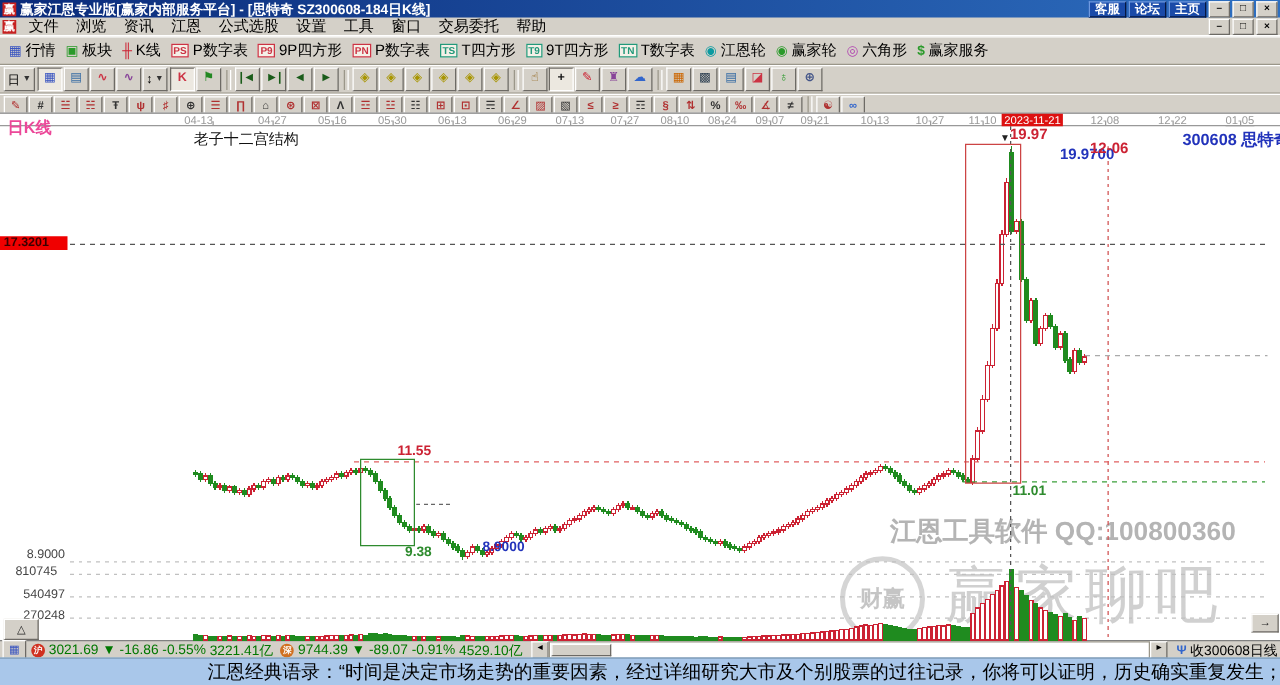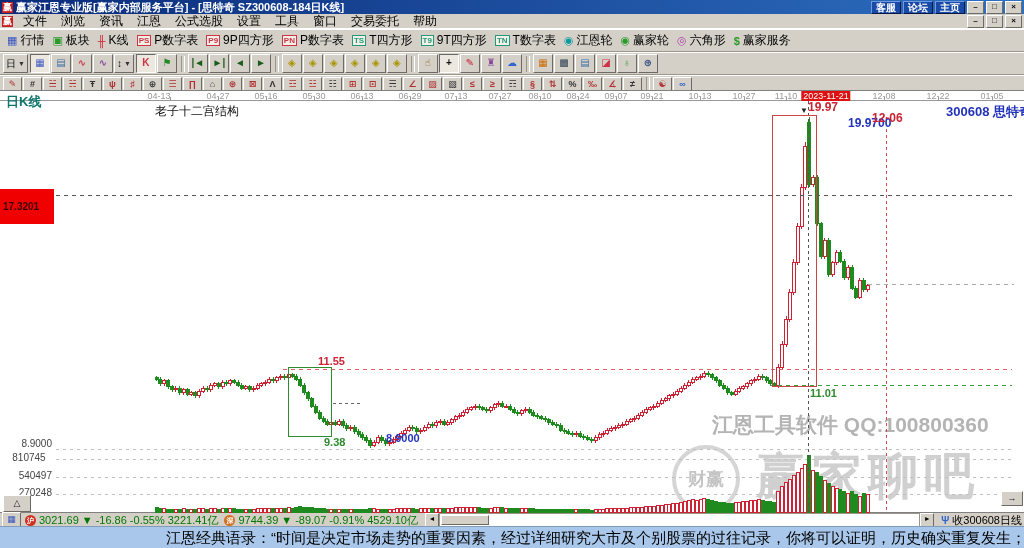--- a/index.html
+++ b/index.html
@@ -226,21 +226,21 @@
     <span class="sqbtn small" style="color: rgb(176, 48, 48);">∡</span>
     <span class="sqbtn small" style="color: rgb(51, 51, 51);">≠</span>
     <span class="tsep"></span>
     <span class="sqbtn small" style="color: rgb(176, 48, 48);">☯</span>
     <span class="sqbtn small" style="color: rgb(51, 102, 204);">∞</span>
   </div>
 
 <div id="chart">
 
   <div class="wm" style="left:712px;top:320px;font-size:21px;color:#b4b4b4;font-weight:bold;">江恩工具软件  QQ:100800360</div>
-  <div class="wm" style="left:756px;top:352px;font-size:50px;color:rgba(150,150,150,.45);font-weight:bold;letter-spacing:6px;">赢家聊吧</div>
+  <div class="wm" style="left:756px;top:352px;font-size:50px;color:rgba(150,150,150,.45);font-weight:normal;letter-spacing:6px;">赢家聊吧</div>
   <div class="wm" style="left:672px;top:354px;width:60px;height:60px;border:4px solid rgba(150,150,150,.4);border-radius:50%;
               font-size:18px;color:rgba(150,150,150,.55);display:flex;align-items:center;justify-content:center;font-weight:bold;">财赢</div>
 
   <div class="axisline"></div>
   <div id="dateaxis">
       <span class="axis-date" style="left: 159px;">04-13</span>
       <span class="tick" style="left: 170px;"></span>
       <span class="axis-date" style="left: 218px;">04-27</span>
       <span class="tick" style="left: 218px;"></span>
       <span class="axis-date" style="left: 266px;">05-16</span>
@@ -848,27 +848,27 @@
   <div class="dash-v" style="left:808px;top:10px;height:411px;background:repeating-linear-gradient(180deg,#555 0 3px,transparent 3px 6px);"></div>
   <div class="dash-v" style="left:886px;top:26px;height:395px;background:repeating-linear-gradient(180deg,#d05050 0 3px,transparent 3px 6px);"></div>
   <div class="dash-h" style="left:283px;top:278px;width:729px;background:repeating-linear-gradient(90deg,#e06060 0 4px,transparent 4px 8px);"></div>
   <div class="dash-h" style="left:770px;top:294px;width:242px;background:repeating-linear-gradient(90deg,#3aa03a 0 4px,transparent 4px 8px);"></div>
   <div class="dash-h" style="left:868px;top:193px;width:146px;background:repeating-linear-gradient(90deg,#aaa 0 4px,transparent 4px 8px);"></div>
   <div class="dash-h" style="left:333px;top:312px;width:30px;background:repeating-linear-gradient(90deg,#666 0 3px,transparent 3px 6px);"></div>
 
   <div class="drawbox" style="left:288px;top:276px;width:42px;height:68px;border:1px solid #2e8b2e;"></div>
   <div class="drawbox" style="left:772px;top:24px;width:43px;height:270px;border:1px solid #cc4444;"></div>
 
-  <div class="lbl" style="left:6px;top:2px;color:#0f766e;font-weight:bold;font-size:13px;">日K线</div>
+  <div class="lbl" style="left:6px;top:2px;color:#ec4899;font-weight:bold;font-size:13px;">日K线</div>
   <div class="lbl" style="left:155px;top:12px;color:#111;font-size:12px;">老子十二宫结构</div>
   <div class="lbl" style="left:946px;top:12px;color:#2233bb;font-weight:bold;font-size:13px;">
     <span>300608</span>
     <span>思特奇</span>
   </div>
-  <div class="lbl" style="left:0;top:98px;background:#f00000;color:#3a0000;font-size:10px;font-weight:bold;padding:12px 3px;width:48px;">17.3201</div>
+  <div class="lbl" style="left:0;top:98px;background:#f00000;color:#3a0000;font-size:10px;font-weight:bold;padding:0 3px;width:48px;">17.3201</div>
   <div class="lbl" style="left:6px;top:347px;width:46px;text-align:right;color:#444;font-size:10px;">8.9000</div>
   <div class="lbl" style="left:6px;top:361px;width:46px;text-align:center;color:#444;font-size:10px;">810745</div>
   <div class="lbl" style="left:6px;top:379px;width:46px;text-align:right;color:#444;font-size:10px;">540497</div>
   <div class="lbl" style="left:6px;top:396px;width:46px;text-align:right;color:#444;font-size:10px;">270248</div>
   <div class="lbl" style="left:318px;top:264px;color:#cc2233;font-size:11px;font-weight:bold;">11.55</div>
   <div class="lbl" style="left:324px;top:345px;color:#2e8b2e;font-size:11px;font-weight:bold;">9.38</div>
   <div class="lbl" style="left:386px;top:341px;color:#2233bb;font-size:11px;font-weight:bold;">8.9000</div>
   <div class="lbl" style="left:808px;top:9px;color:#cc2233;font-size:12px;font-weight:bold;">19.97</div>
   <div class="lbl" style="left:800px;top:15px;color:#222;font-size:8px;">▼</div>
   <div class="lbl" style="left:848px;top:25px;color:#2233bb;font-size:12px;font-weight:bold;">19.9700</div>

